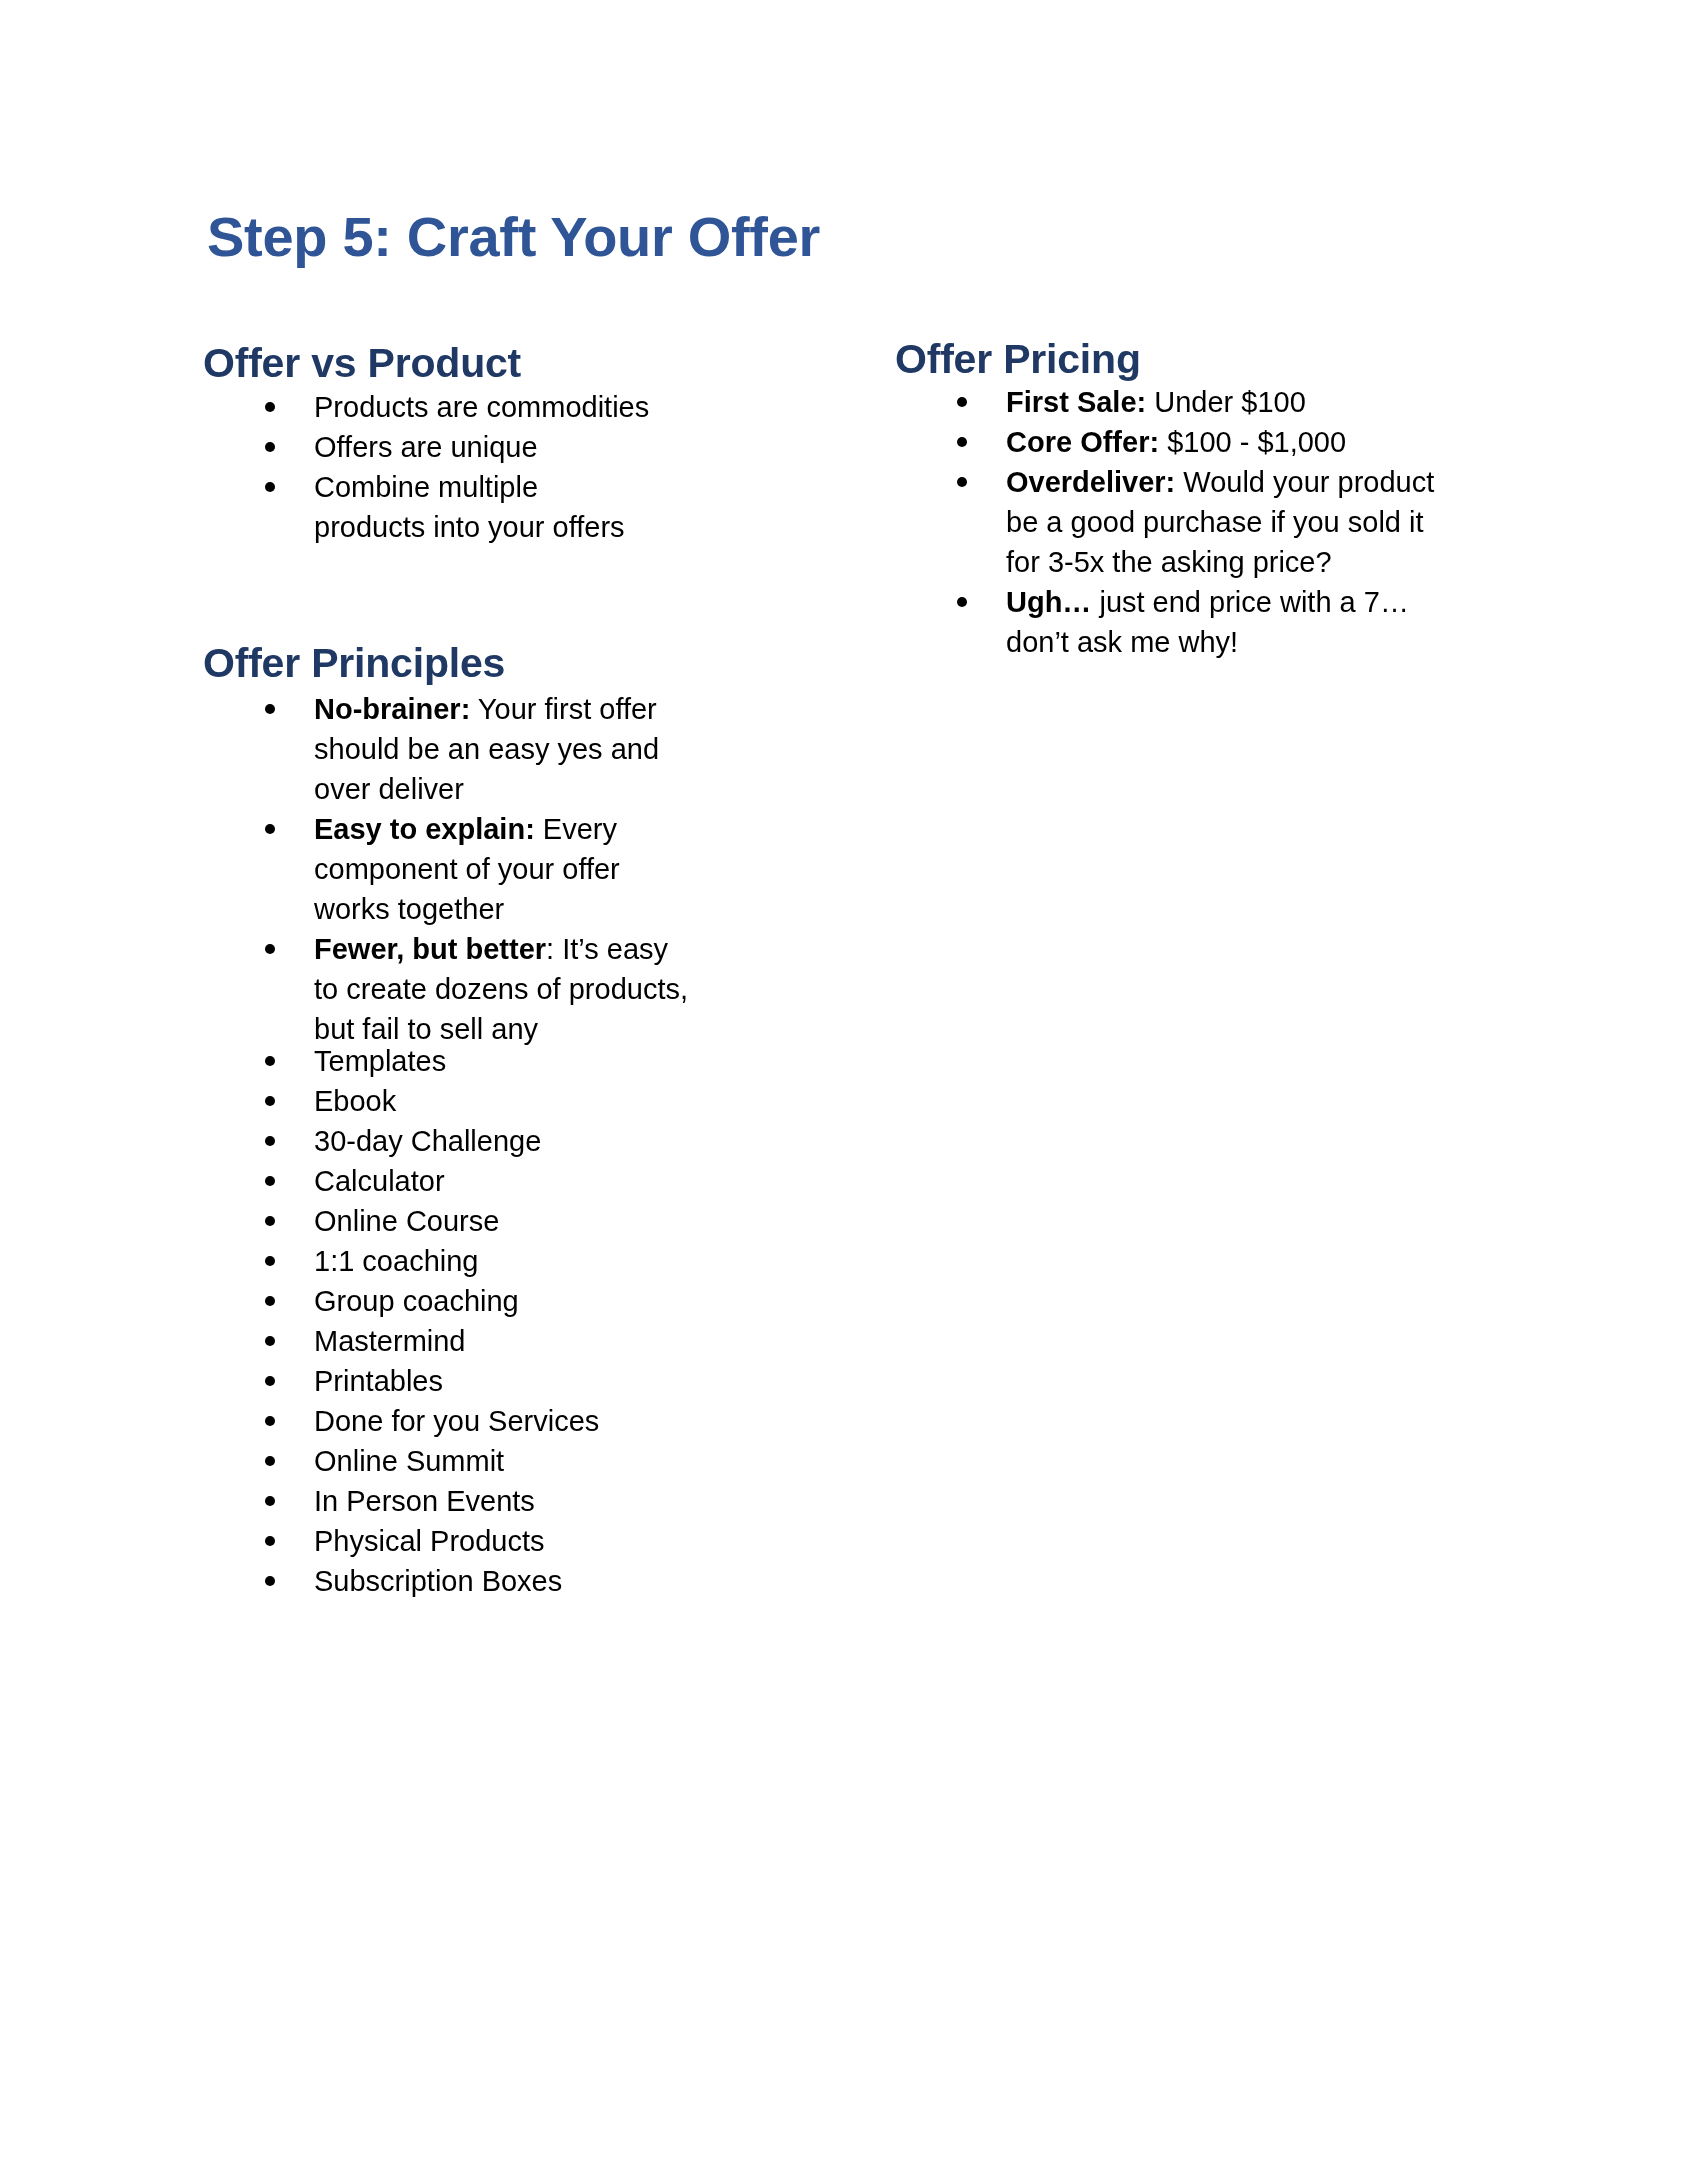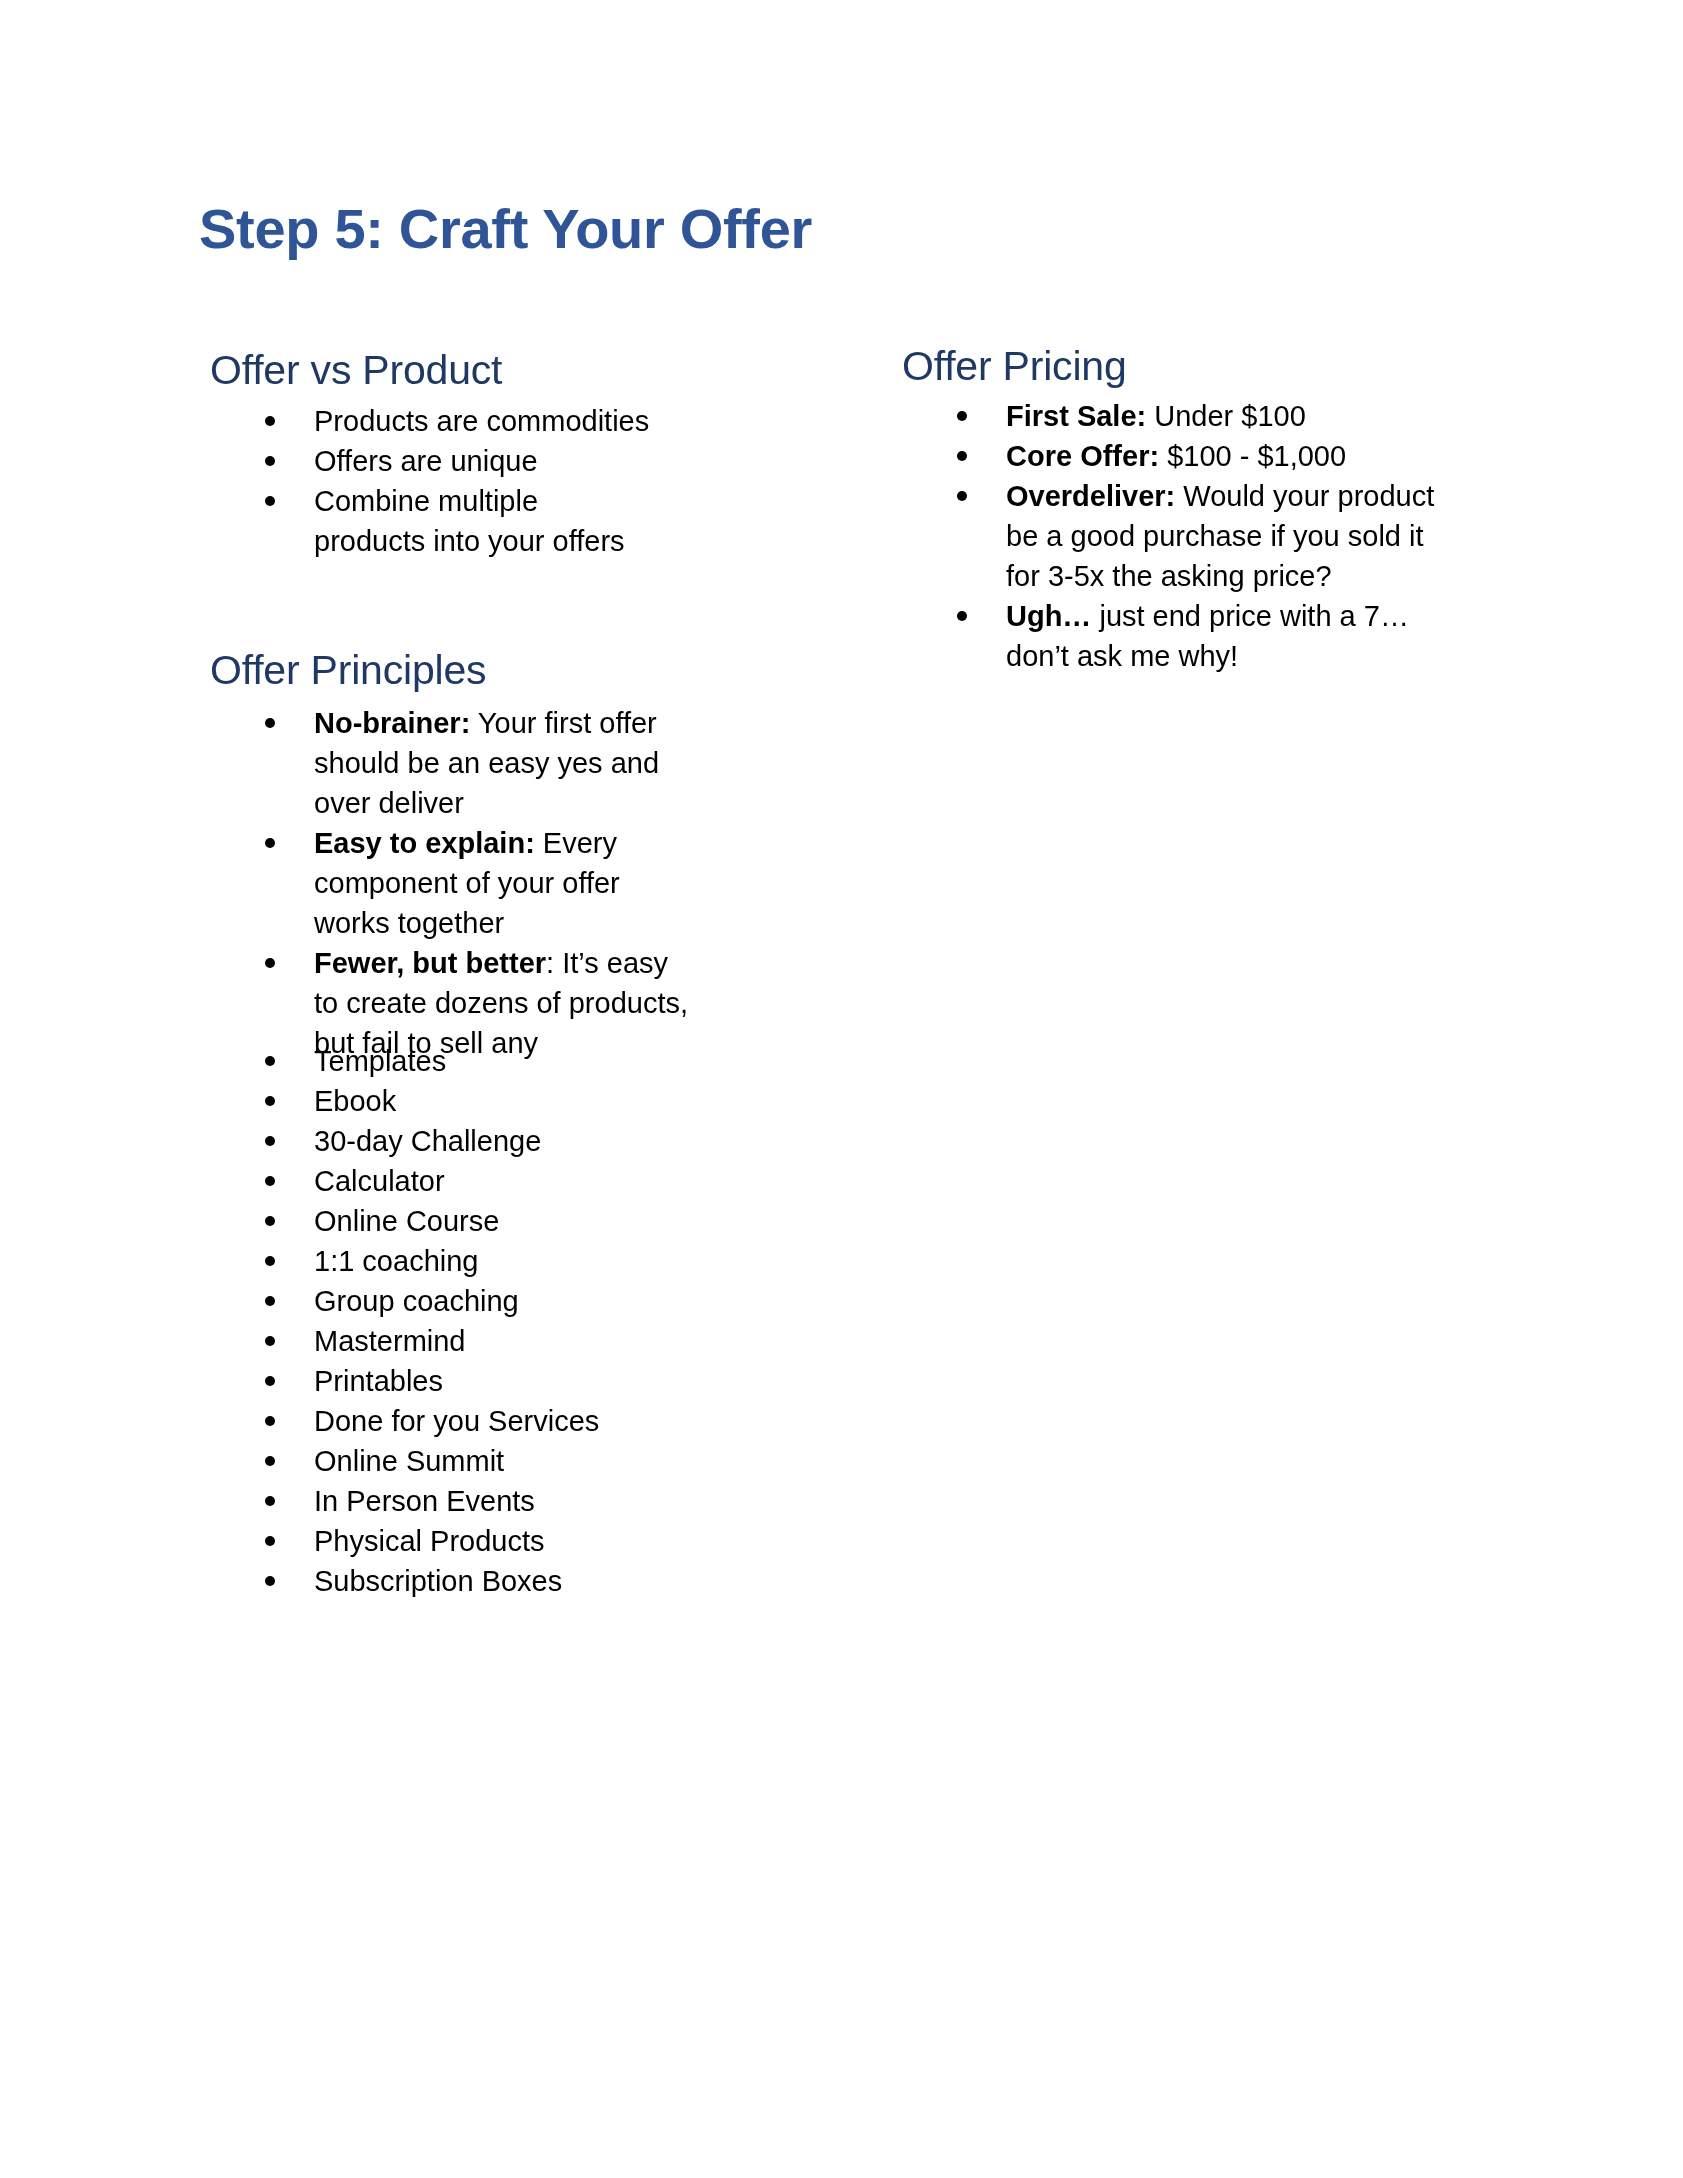--- a/index.html
+++ b/index.html
@@ -1,21 +1,21 @@
 <!DOCTYPE html>
 <html><head>
   <meta charset="utf-8">
   <style>
     html, body { margin: 0; padding: 0; background: #ffffff; }
     body { width: 1683px; height: 2178px; position: relative; overflow: hidden;
            font-family: "Liberation Sans", "DejaVu Sans", sans-serif; color: #000; }
-    .page-title { position: absolute; left: 199px; top: 194px; margin: 0;
+    .page-title { position: absolute; left: 199px; top: 194px; margin: 8px;
                   font-size: 56px; line-height: 69px; font-weight: bold; color: #2F5597; white-space: nowrap; letter-spacing: -0.3px; }
     .section { position: absolute; }
-    .section h2 { margin: 11px; font-size: 41px; line-height: 50px; font-weight: normal; color: #1F3864; white-space: nowrap; letter-spacing: -0.2px; }
+    .section h2 { margin: 4px; font-size: 41px; line-height: 50px; font-weight: bold; color: #1F3864; white-space: nowrap; letter-spacing: -0.2px; }
     .section ul { list-style: none; margin: 16px; padding: 0; }
     .section li { position: relative; padding-left: 99px; font-size: 29px; line-height: 40px; }
     .section li .bullet { position: absolute; left: 50px; top: 0; width: 12px; line-height: 40px; font-size: 29px; }
     .section li .bullet::before { content: ""; position: absolute; left: 0; top: 15px; width: 10px; height: 10px; border-radius: 50%; background: #000; }
     .section li b { font-weight: bold; }
     #sec-offer-vs-product { left: 199px; top: 334px; width: 594px; }
     #sec-offer-vs-product ul { margin-top: -5px; }
     #sec-offer-principles { left: 199px; top: 634px; width: 594px; }
     #sec-offer-principles ul { margin-top: -3px; }
     #sec-offer-ideas { left: 199px; top: 1044px; width: 594px; }

